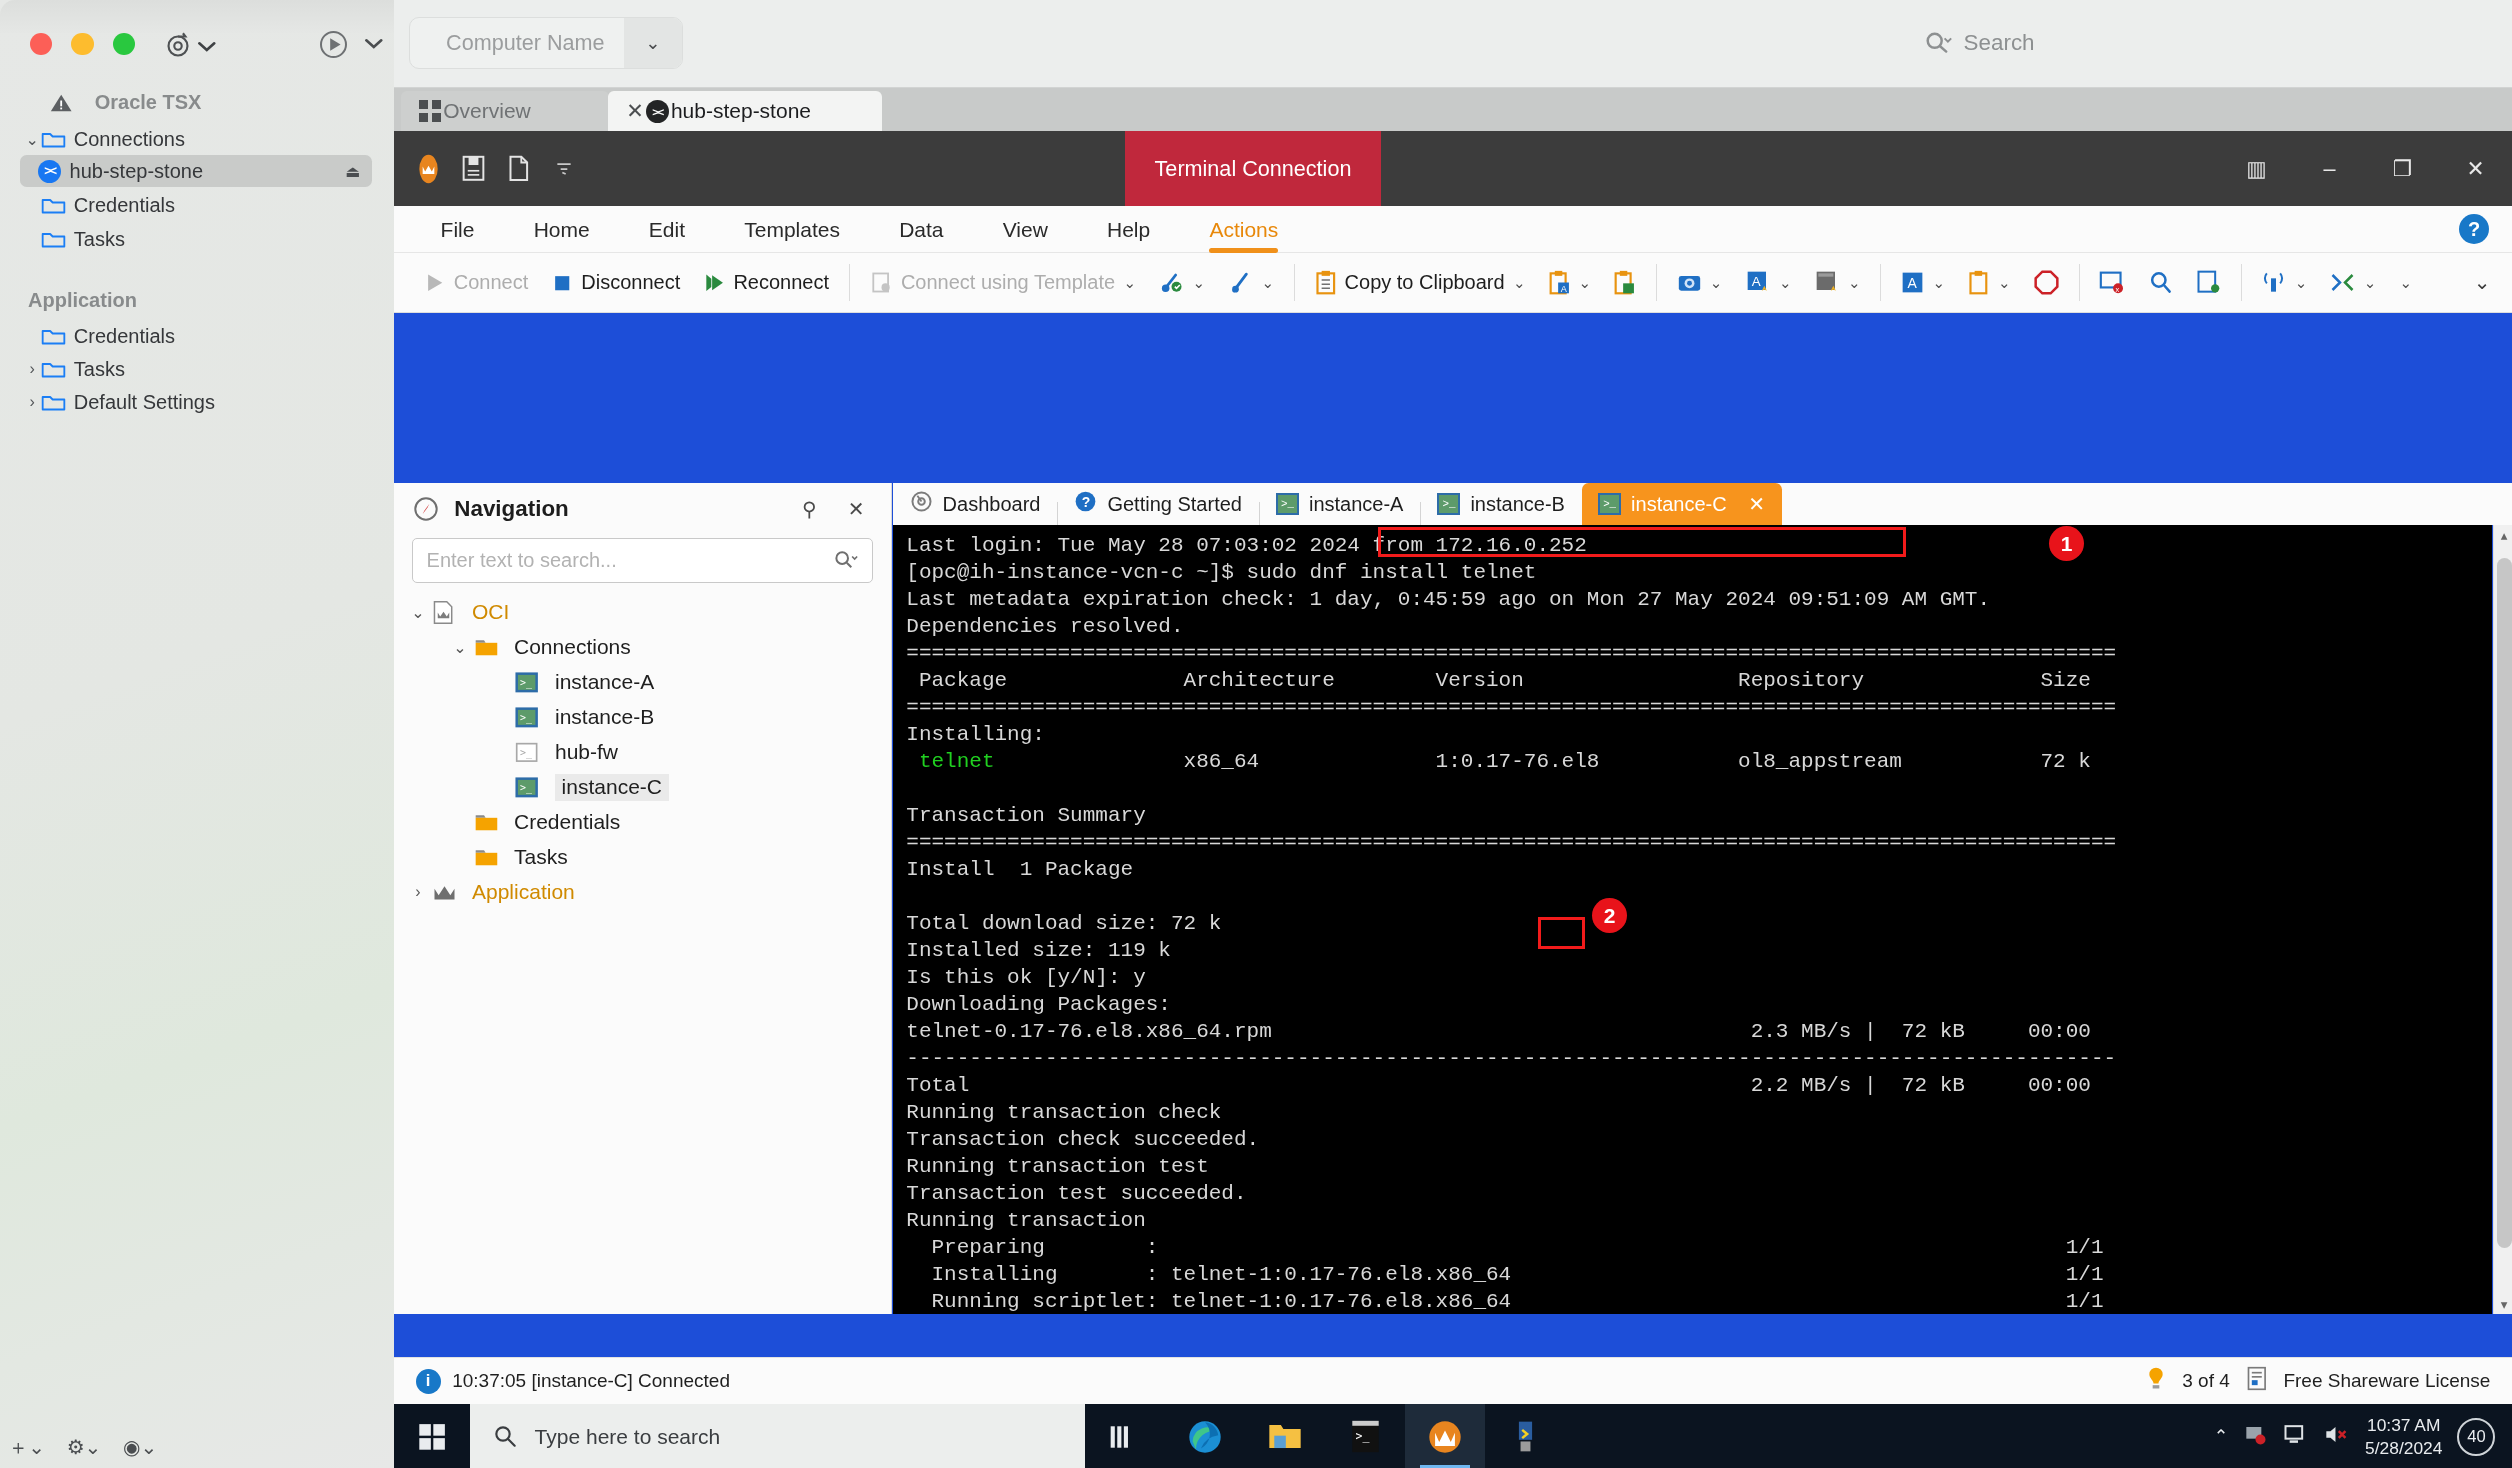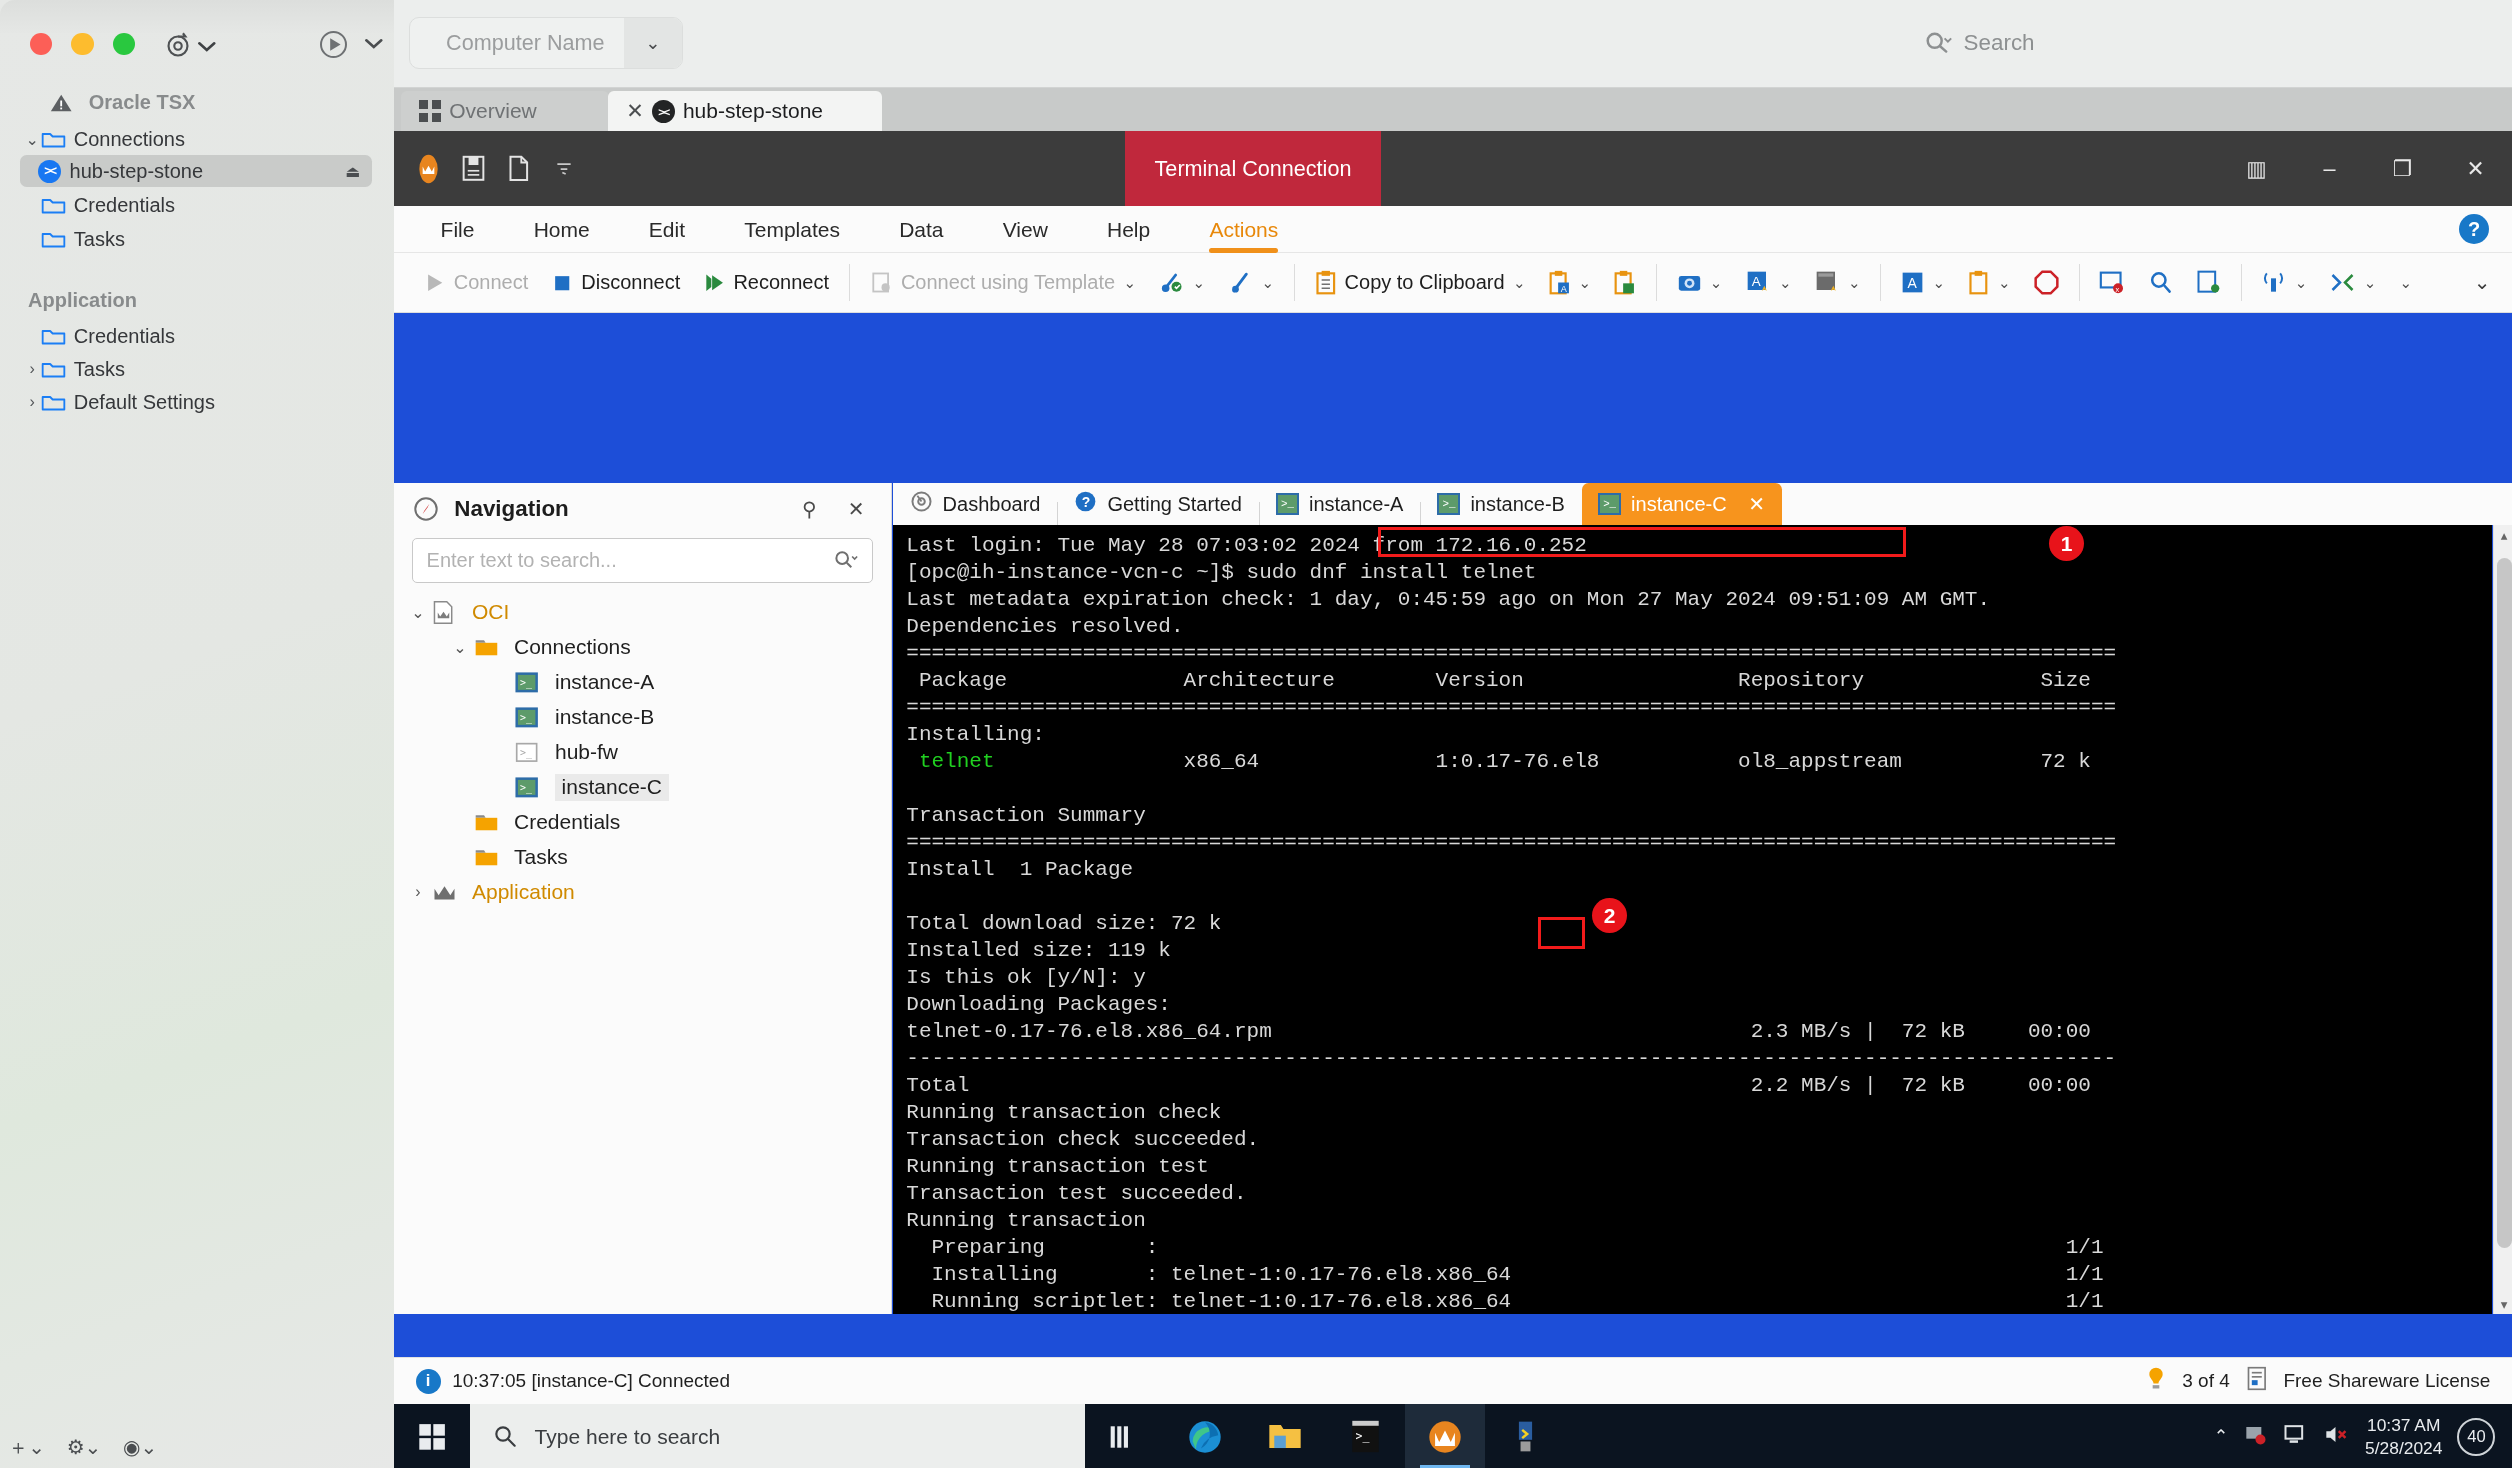--- a/index.html
+++ b/index.html
@@ -68,21 +68,21 @@
     display: flex; align-items: center; color: #8d9091; font-size: 22.4px; gap: 11.6px;
   }
 
   
   .tabstrip {
     position:absolute; left: 394px; top: 88px; width: 2118px; height: 43px;
     background: #c8cac9;
   }
   .wtab {
     position:absolute; top: 3.3px; height: 40px; display:flex; align-items:center;
-    gap: 8px; padding: 0 18.3px; font-size: 21px; border-radius: 5.8px 5.8px 0 0;
+    gap: 2px; padding: 0 18.3px; font-size: 21px; border-radius: 5.8px 5.8px 0 0;
   }
   .wtab.inactive { background: #cdcfce; color: #6f7274; }
   .wtab.active { background: #f3f4f3; color: #1c1d1f; }
   .grid-ico { display:grid; grid-template-columns: 9.1px 9.1px; grid-template-rows: 9.1px 9.1px; gap: 4.2px; }
   .grid-ico i { background: #4b4e50; display:block; width:9.1px; height:9.1px; }
   .tab-x { color: #4c4f51; font-size: 21px; }
   .ssh-black {
     width: 23px; height: 23px; border-radius: 50%; background: #232425;
     display:flex; align-items:center; justify-content:center;
     color:#fff; font-size: 11.6px; font-weight:700; letter-spacing:-1.7px;
@@ -252,21 +252,21 @@
         <circle cx="17" cy="17" r="4.5" fill="none" stroke="#4e5153" stroke-width="2.6"></circle>
         <path d="M17 5.5 L26 5.5 L23 1.5" fill="none" stroke="#4e5153" stroke-width="2.6"></path>
       </svg>
   </div>
   <div class="mac-caret">
     <svg width="21.6" height="13.3" viewBox="0 0 26 16">
         <path d="M4 4 L13 12 L22 4" fill="none" stroke="#3f4244" stroke-width="3.2" stroke-linecap="round"></path>
       </svg>
   </div>
 
-  <div class="side-section-title" style="left:50px; top:91px; display:flex; align-items:center; gap:8px;">
+  <div class="side-section-title" style="left:50px; top:91px; display:flex; align-items:center; gap:14px;">
     <span class="warn-ico">
       <svg width="22.4" height="20" viewBox="0 0 27 24">
           <path d="M13.5 2 L26 22 L1 22 Z" fill="#5c5f62"></path>
           <rect x="12.4" y="9" width="2.2" height="7" fill="#fff"></rect>
           <rect x="12.4" y="17.5" width="2.2" height="2.2" fill="#fff"></rect>
         </svg>
     </span>
     <span>Oracle TSX</span>
   </div>
 

